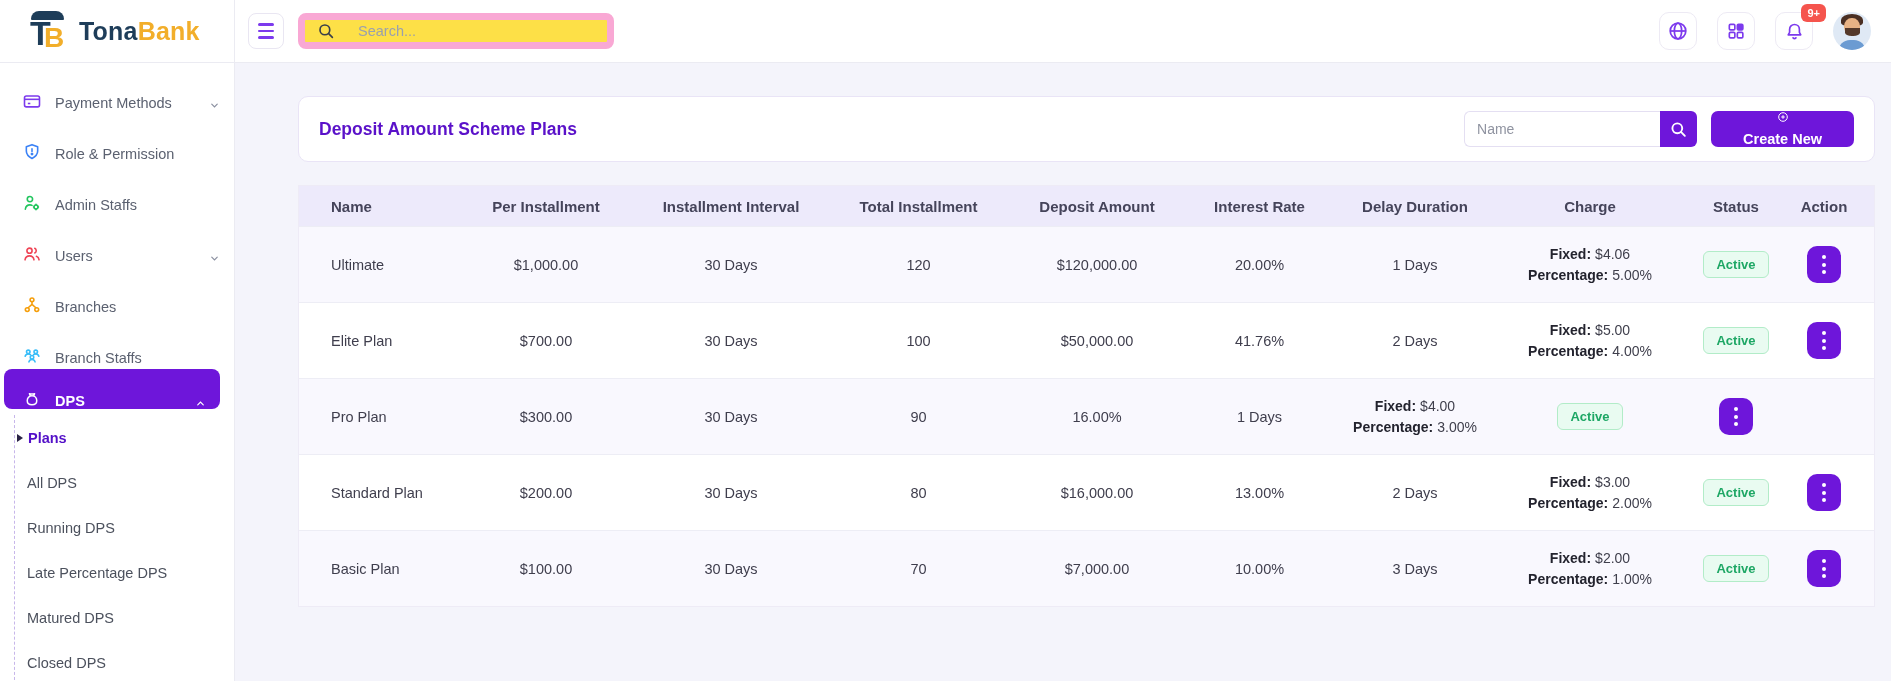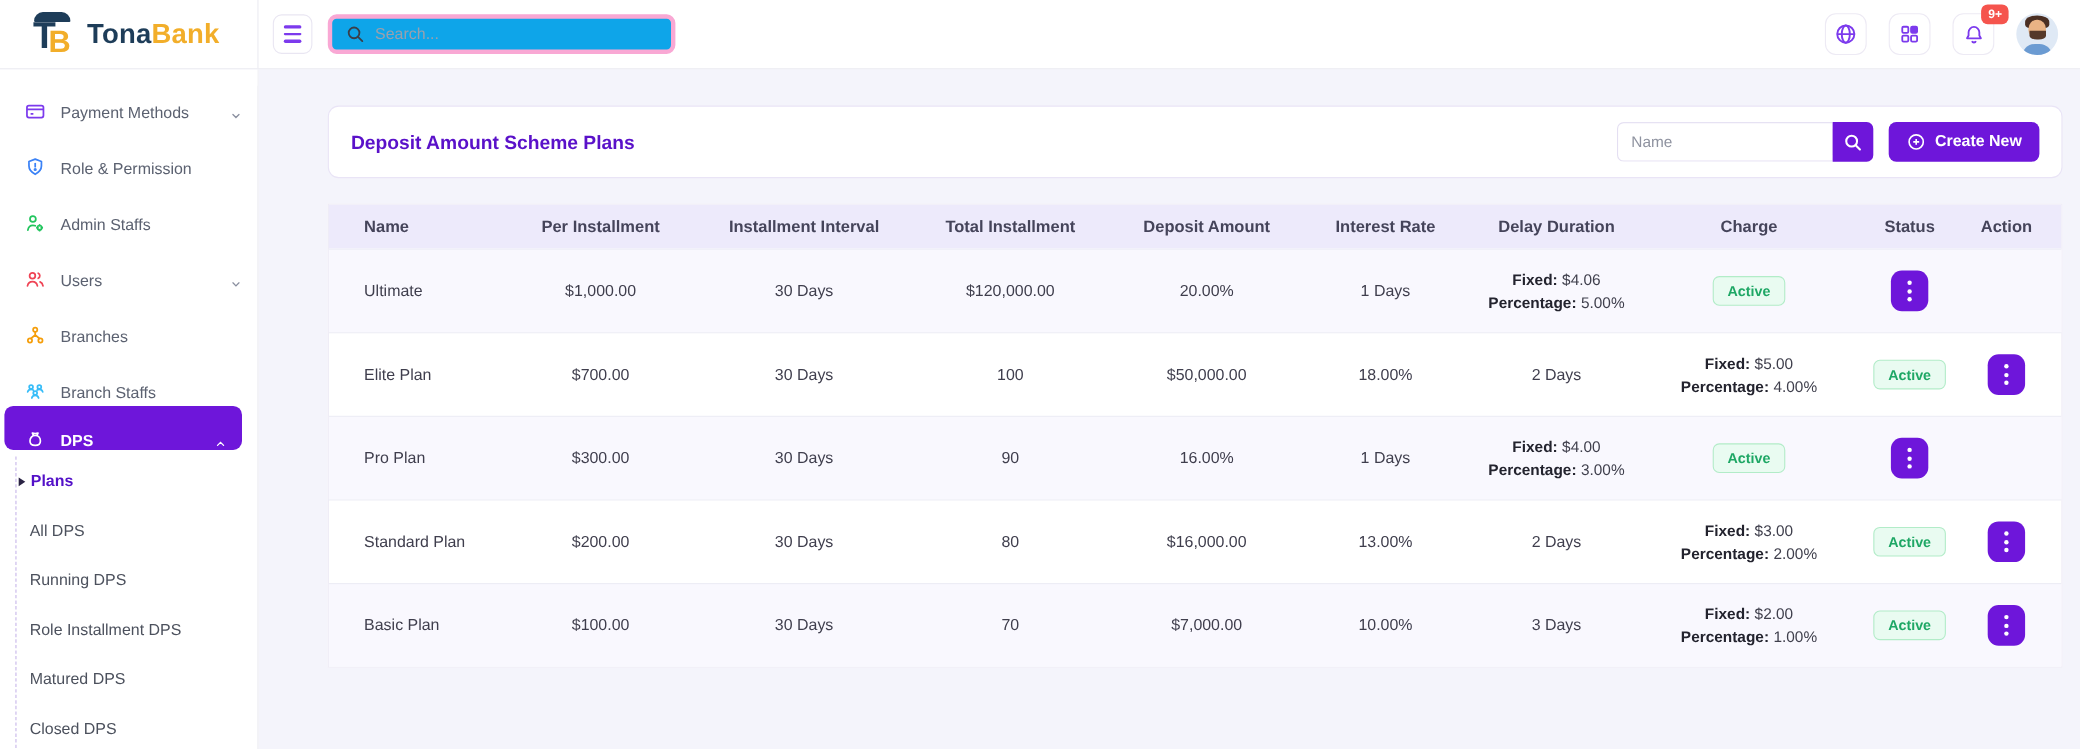--- a/index.html
+++ b/index.html
@@ -28,22 +28,22 @@
   .lm-roof{position:absolute;top:2px;left:3px;width:33px;height:9px;background:var(--brand-navy);
     border-radius:16px 16px 2px 2px;}
   .lm-t{position:absolute;top:4px;left:2px;font-weight:bold;font-size:34px;color:var(--brand-navy);line-height:40px;}
   .lm-b{position:absolute;top:9px;left:16px;font-weight:bold;font-size:28px;color:var(--brand-gold);line-height:40px;}
   .brand-text{font-size:25px;font-weight:bold;letter-spacing:.2px;}
   .brand-text .t1{color:var(--brand-navy);}
   .brand-text .t2{color:var(--brand-gold);}
   .hamburger-btn{margin-left:13px;width:36px;height:36px;border:1px solid #e9e6f2;border-radius:8px;
     background:#fff;display:flex;flex-direction:column;gap:4px;align-items:center;justify-content:center;cursor:pointer;}
   .hamburger-btn i{display:block;width:16px;height:2.6px;border-radius:2px;background:var(--accent-icon);}
-  .topsearch{margin-left:14px;width:316px;height:36px;border:4px solid #f9a8d4;border-radius:8px;
-    display:flex;align-items:center;gap:9px;padding:0 12px;background:#0ea5e9;}
+  .topsearch{margin-left:14px;width:316px;height:36px;border:7px solid #f9a8d4;border-radius:8px;
+    display:flex;align-items:center;gap:23px;padding:0 12px;background:#fde047;}
   .topsearch svg{flex:none;}
   .topsearch input{border:none;outline:none;flex:1;font-size:14.5px;color:#3f3e4d;background:transparent;
     font-family:inherit;}
   .topsearch input::placeholder{color:#9aa0ad;}
   .top-right{margin-left:auto;display:flex;align-items:center;gap:20px;margin-right:20px;}
   .icon-btn{position:relative;width:38px;height:38px;border:1px solid #edeaf4;border-radius:10px;background:#fff;
     display:flex;align-items:center;justify-content:center;color:var(--accent-icon);cursor:pointer;}
   .notif-badge{position:absolute;top:-9px;right:-14px;background:var(--notification-red);color:#fff;
     font-size:11px;font-weight:bold;padding:2.5px 6px;border-radius:6px;line-height:1.2;}
   .avatar{width:38px;height:38px;border-radius:50%;background:#dfe9f5;position:relative;overflow:hidden;cursor:pointer;flex:none;}
@@ -74,22 +74,22 @@
   .header-card{position:absolute;left:298px;top:96px;width:1577px;height:66px;background:#fff;
     border:1px solid #e9e4f6;border-radius:10px;display:flex;align-items:center;padding:0 20px;z-index:5;}
   .page-title{font-size:17.5px;font-weight:bold;color:var(--title);}
   .header-controls{margin-left:auto;display:flex;align-items:center;gap:14px;}
   .filter-group{display:flex;}
   .filter-input{width:196px;height:36px;border:1px solid #e4dff2;border-right:none;border-radius:6px 0 0 6px;
     padding:0 12px;font-size:14px;outline:none;font-family:inherit;color:#3f3e4d;}
   .filter-input::placeholder{color:#8f93a0;}
   .filter-search-btn{width:37px;height:36px;background:var(--accent);border:none;border-radius:0 6px 6px 0;
     display:flex;align-items:center;justify-content:center;color:#fff;cursor:pointer;}
-  .create-btn{height:36px;padding:0 16px;background:var(--accent);border:none;border-radius:7px;color:#fff;
-    font-size:14.5px;font-weight:600;display:flex;align-items:center;gap:8px;cursor:pointer;font-family:inherit;}
+  .create-btn{height:36px;padding:0 32px;background:var(--accent);border:none;border-radius:7px;color:#fff;
+    font-size:14.5px;font-weight:600;display:flex;align-items:center;gap:8px;cursor:pointer;font-family:inherit;flex-direction:column;}
   
   .table-wrap{position:absolute;left:298px;top:185px;width:1577px;background:#fff;
     border:1px solid #eeebf6;}
   .cols{display:grid;grid-template-columns:147px 200px 170px 205px 152px 173px 138px 212px 80px 96px;}
   .thead{height:40px;background:#edeafb;}
   .th{display:flex;align-items:center;justify-content:center;font-size:15px;font-weight:600;color:#45445a;}
   .th:first-child{justify-content:flex-start;padding-left:32px;}
   .trow{height:76px;border-top:1px solid #ededf5;}
   .trow:nth-child(odd){background:#f9f8fe;}
   .td{display:flex;align-items:center;justify-content:center;font-size:14.5px;color:#3f3e4d;}
@@ -255,21 +255,21 @@
       <span class="caret-right"></span>
       <span>Plans</span>
     </div>
     <div class="submenu-item">
         <span>All DPS</span>
       </div>
     <div class="submenu-item">
         <span>Running DPS</span>
       </div>
     <div class="submenu-item">
-        <span>Role Installment DPS</span>
+        <span>Late Percentage DPS</span>
       </div>
     <div class="submenu-item">
         <span>Matured DPS</span>
       </div>
     <div class="submenu-item">
         <span>Closed DPS</span>
       </div>
   </div>
 </nav>
 <div class="sidebar-mask"></div>
@@ -307,20 +307,21 @@
     <div class="th">Delay Duration</div>
     <div class="th">Charge</div>
     <div class="th">Status</div>
     <div class="th">Action</div>
   </div>
   <div>
   <div class="cols trow">
     <div class="td td-name">Ultimate</div>
     <div class="td">$1,000.00</div>
     <div class="td">30 Days</div>
+    <div class="td">120</div>
     <div class="td">$120,000.00</div>
     <div class="td">20.00%</div>
     <div class="td">1 Days</div>
     <div class="td td-charge">
       <div><span class="charge-label">Fixed:</span><span class="charge-val">$4.06</span></div>
       <div><span class="charge-label">Percentage:</span><span class="charge-val">5.00%</span></div>
     </div>
     <div class="td">
           <span class="badge">Active</span>
         </div>
@@ -332,21 +333,21 @@
           </button>
     </div>
   </div>
 
   <div class="cols trow">
     <div class="td td-name">Elite Plan</div>
     <div class="td">$700.00</div>
     <div class="td">30 Days</div>
     <div class="td">100</div>
     <div class="td">$50,000.00</div>
-    <div class="td">18.00%</div>
+    <div class="td">41.76%</div>
     <div class="td">2 Days</div>
     <div class="td td-charge">
       <div><span class="charge-label">Fixed:</span><span class="charge-val">$5.00</span></div>
       <div><span class="charge-label">Percentage:</span><span class="charge-val">4.00%</span></div>
     </div>
     <div class="td">
           <span class="badge">Active</span>
         </div>
     <div class="td">
       <button class="action-btn">

